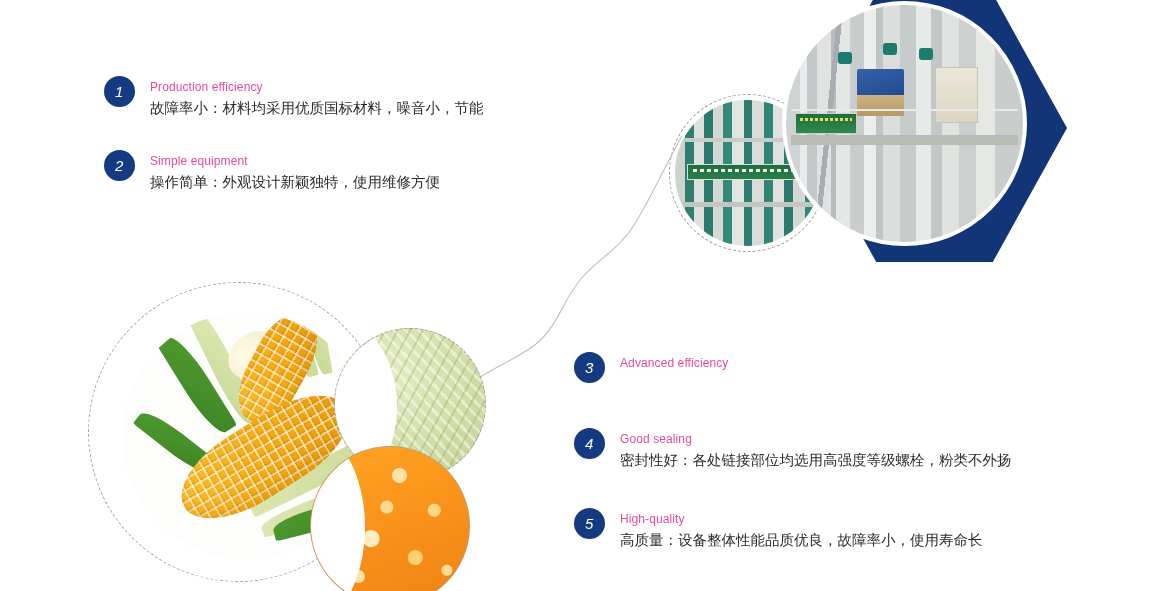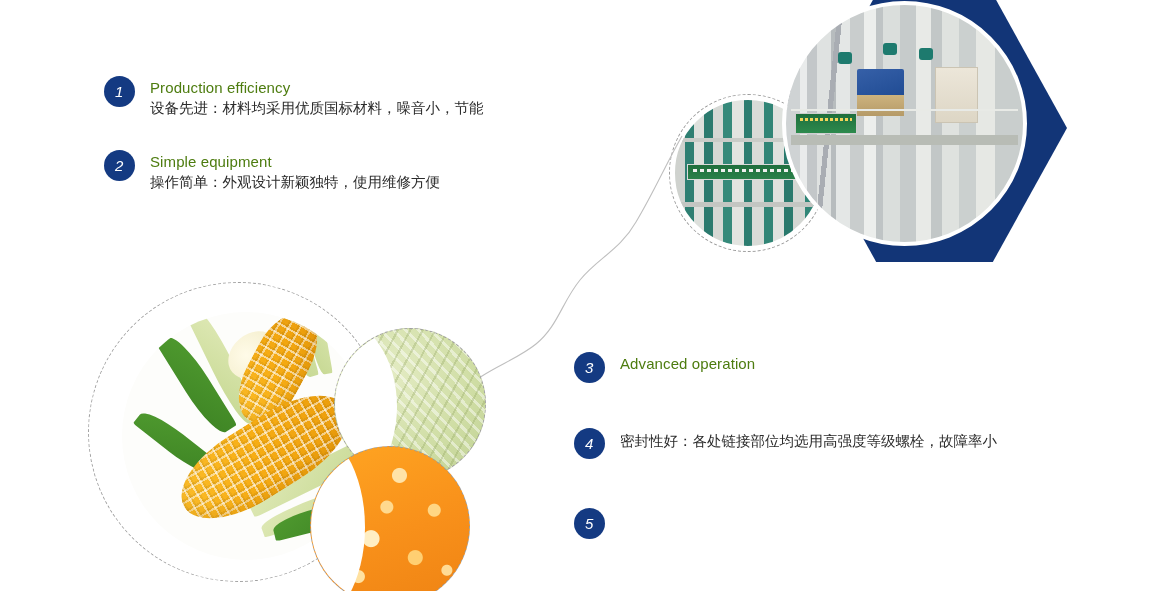--- a/index.html
+++ b/index.html
@@ -36,22 +36,22 @@
     line-height: 31px;
     text-align: center;
     flex: 0 0 31px;
     letter-spacing: 0.5px;
   }
   .feature-text {
     margin-left: 15px;
     padding-top: 2px;
   }
   .feature-title {
-    color: #4d7c0f;
-    font-size: 15px;
+    color: #ec4899;
+    font-size: 12px;
     line-height: 19px;
     white-space: nowrap;
     letter-spacing: 0.1px;
   }
   .feature-desc {
     color: #2b2b2b;
     font-size: 14.5px;
     line-height: 21px;
     white-space: nowrap;
     margin-top: 1px;
@@ -421,43 +421,48 @@
 
     <div id="photo-grits">
       <div id="grits-mask"></div>
     </div>
   </div>
 
   <div class="feature" id="feat-1">
     <div class="badge">1</div>
     <div class="feature-text">
       <div class="feature-title">Production efficiency</div>
-      <div class="feature-desc">设备先进：材料均采用优质国标材料，噪音小，节能</div>
+      <div class="feature-desc">故障率小：材料均采用优质国标材料，噪音小，节能</div>
     </div>
   </div>
 
   <div class="feature" id="feat-2">
     <div class="badge">2</div>
     <div class="feature-text">
       <div class="feature-title">Simple equipment</div>
       <div class="feature-desc">操作简单：外观设计新颖独特，使用维修方便</div>
     </div>
   </div>
 
   <div class="feature" id="feat-3">
     <div class="badge">3</div>
     <div class="feature-text">
-      <div class="feature-title">Advanced operation</div>
+      <div class="feature-title">Advanced efficiency</div>
     </div>
   </div>
 
   <div class="feature" id="feat-4">
     <div class="badge">4</div>
     <div class="feature-text">
-      <div class="feature-desc">密封性好：各处链接部位均选用高强度等级螺栓，故障率小</div>
+      <div class="feature-title">Good sealing</div>
+      <div class="feature-desc">密封性好：各处链接部位均选用高强度等级螺栓，粉类不外扬</div>
     </div>
   </div>
 
   <div class="feature" id="feat-5">
     <div class="badge">5</div>
+    <div class="feature-text">
+      <div class="feature-title">High-quality</div>
+      <div class="feature-desc">高质量：设备整体性能品质优良，故障率小，使用寿命长</div>
+    </div>
   </div>
 
 </div>
 
 </body></html>

